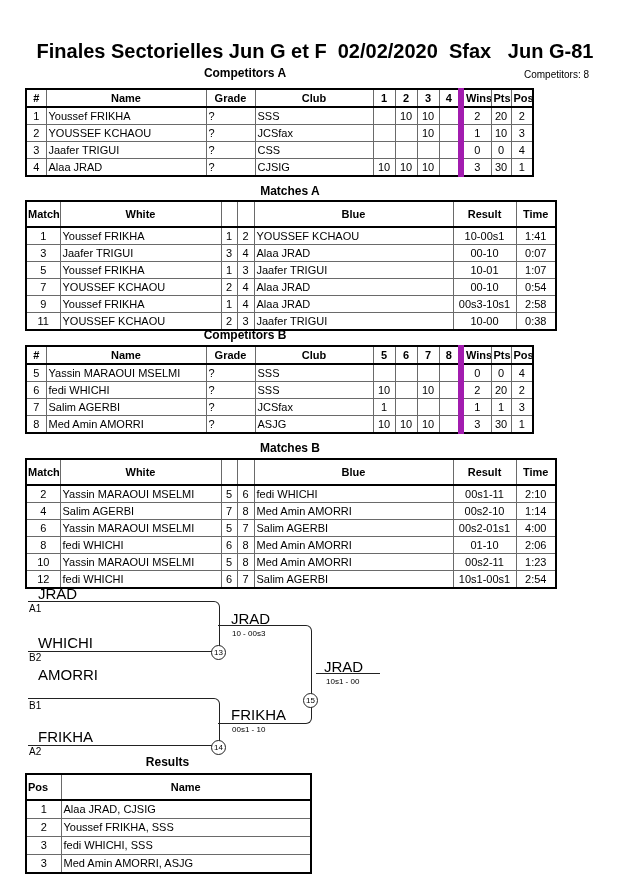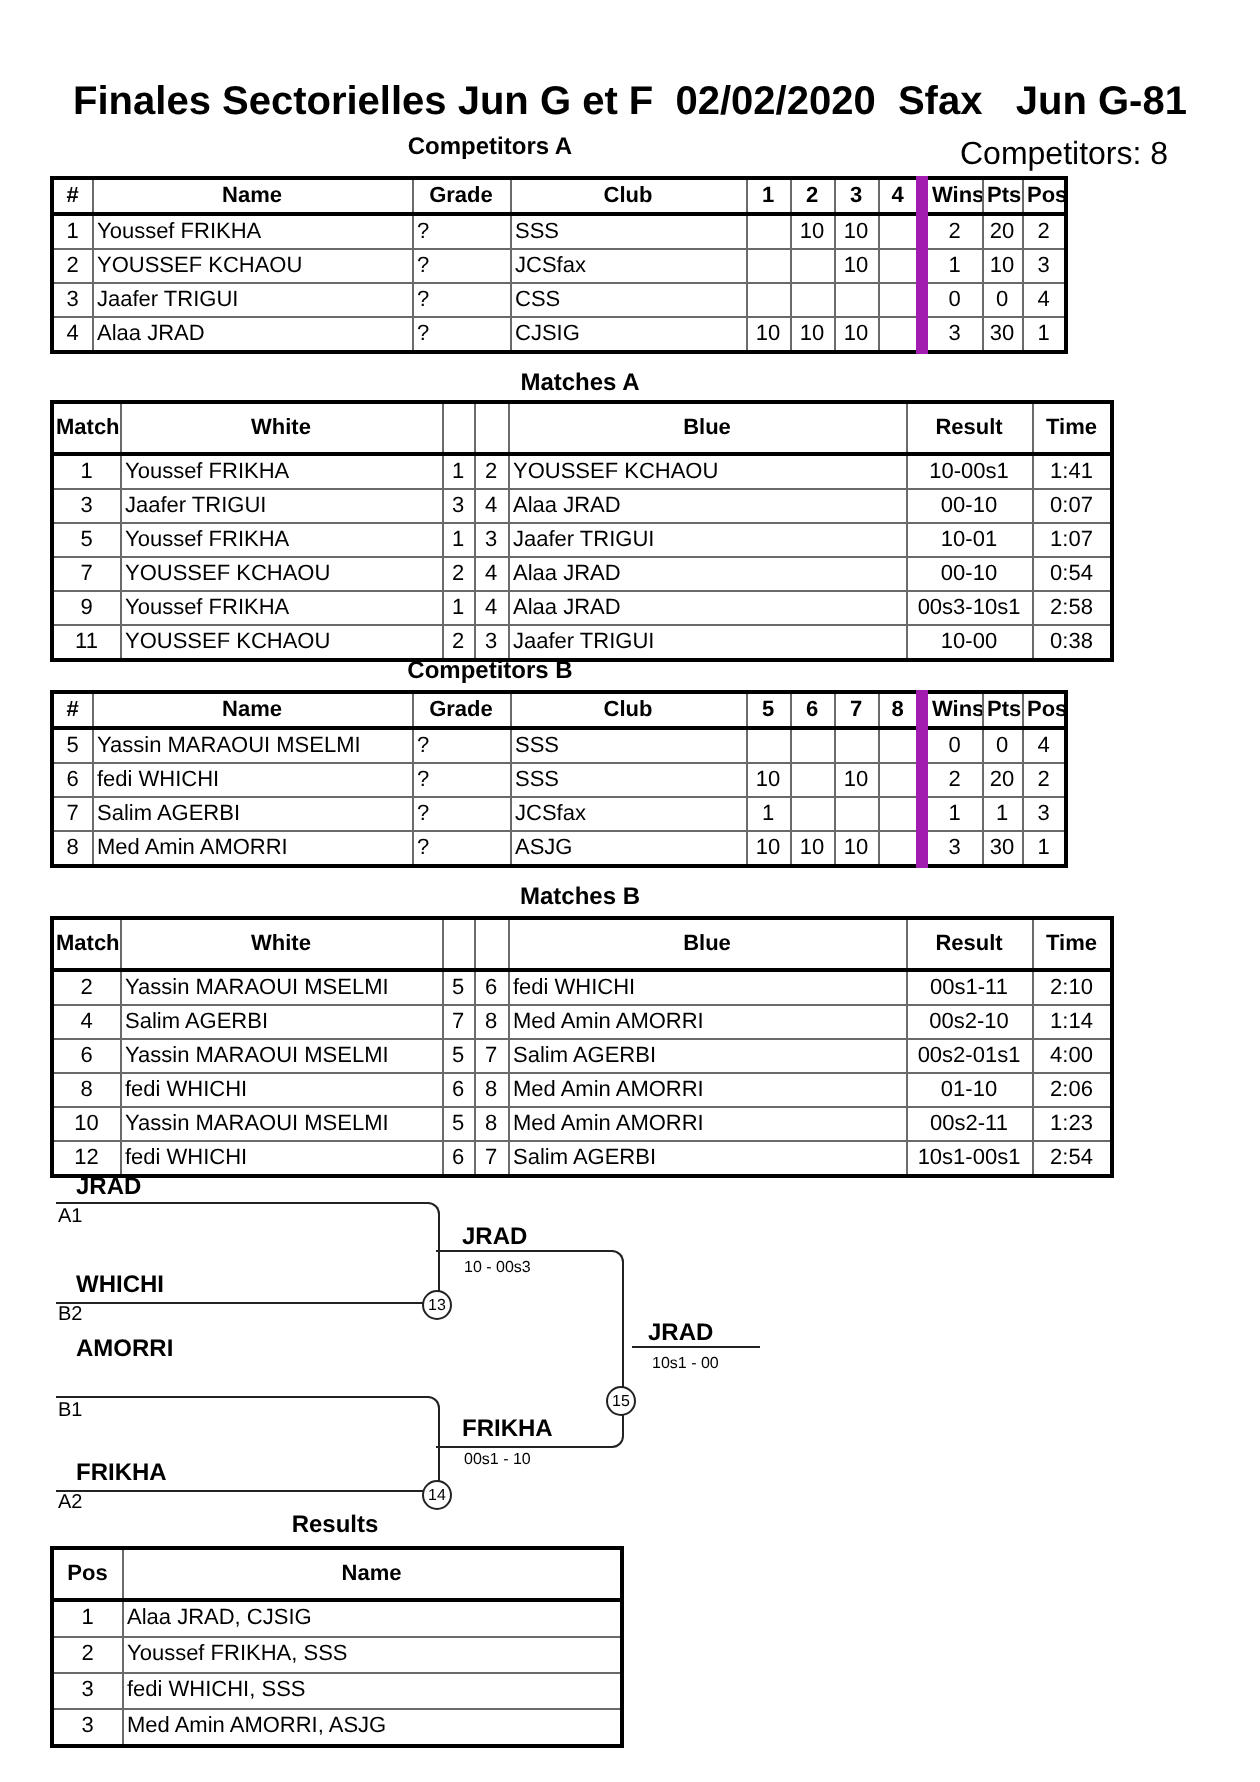--- a/index.html
+++ b/index.html
@@ -1,34 +1,34 @@
 <!DOCTYPE html>
 <html><head>
 <meta charset="utf-8">
 <style>
   html,body{margin:0;padding:0;background:#fff;}
   .page{position:relative;width:630px;height:891px;background:#fff;overflow:hidden;
         font-family:"Liberation Sans","DejaVu Sans",sans-serif;color:#000;}
   .main-title{position:absolute;top:40px;left:0;width:630px;text-align:center;
               font-size:20px;font-weight:bold;white-space:pre;}
-  .comp-count{position:absolute;top:69px;left:480px;width:105px;text-align:left;font-size:16px;}
+  .comp-count{position:absolute;top:69px;left:504px;width:105px;text-align:center;font-size:10px;}
   .sec-title{position:absolute;font-weight:bold;font-size:12px;text-align:center;}
 
   table.tbl{position:absolute;border-collapse:collapse;table-layout:fixed;
             font-size:11px;border:2px solid #000;background:#fff;}
   .tbl td,.tbl th{border:1px solid #6a6a6a;height:16px;line-height:16px;padding:0 2px;
                   overflow:hidden;white-space:nowrap;text-align:center;}
   .tbl th{font-weight:bold;border-bottom:2px solid #000;}
   .tbl .al{text-align:left;}
   .tbl .bl{border-left:6px solid #a21caf;}
-  .tbl .tight{padding:4px 1px;text-align:center;}
+  .tbl .tight{padding:4px 1px;}
   table.rtbl td{height:17px;line-height:17px;}
 
   .bracket{position:absolute;left:0;top:0;width:630px;height:891px;}
-  .b-name{position:absolute;font-size:12px;line-height:13px;font-weight:bold;}
+  .b-name{position:absolute;font-size:15px;line-height:13px;}
   .b-seed{position:absolute;font-size:10px;line-height:12px;}
   .b-res{position:absolute;font-size:8px;line-height:10px;}
   .b-pair{position:absolute;border:1px solid #222;border-left:none;
           border-radius:0 6px 6px 0;background:transparent;}
   .b-conn{position:absolute;border:1px solid #222;border-left:none;
           border-radius:0 6px 6px 0;background:transparent;}
   .b-line{position:absolute;height:1px;background:#222;}
   .b-circle{position:absolute;width:13px;height:13px;border:1px solid #222;border-radius:50%;
             background:#fff;font-size:8px;line-height:13px;text-align:center;margin-top:26px;}
 </style>

